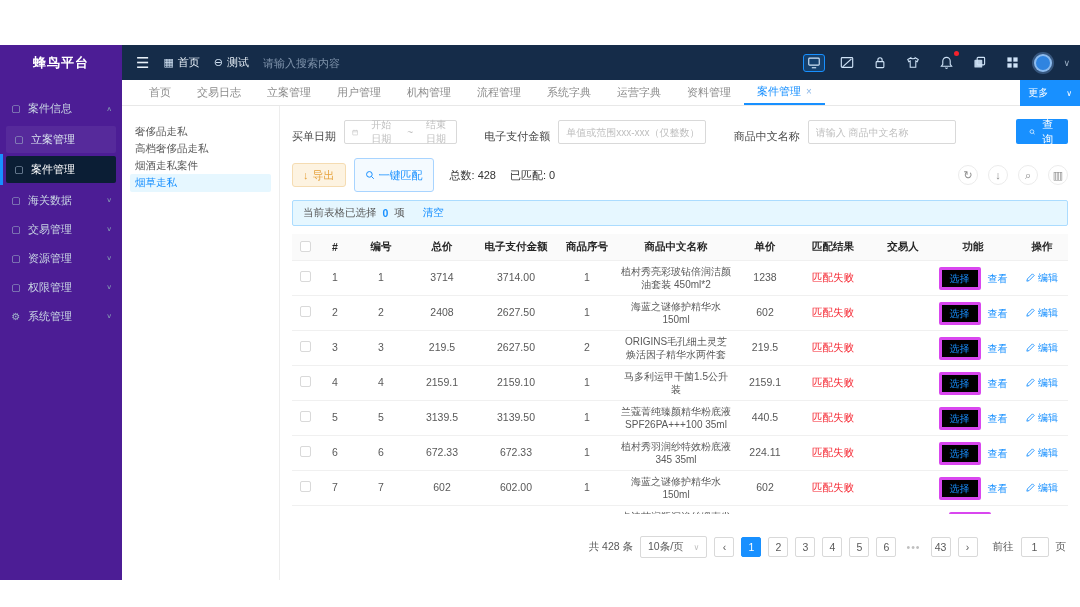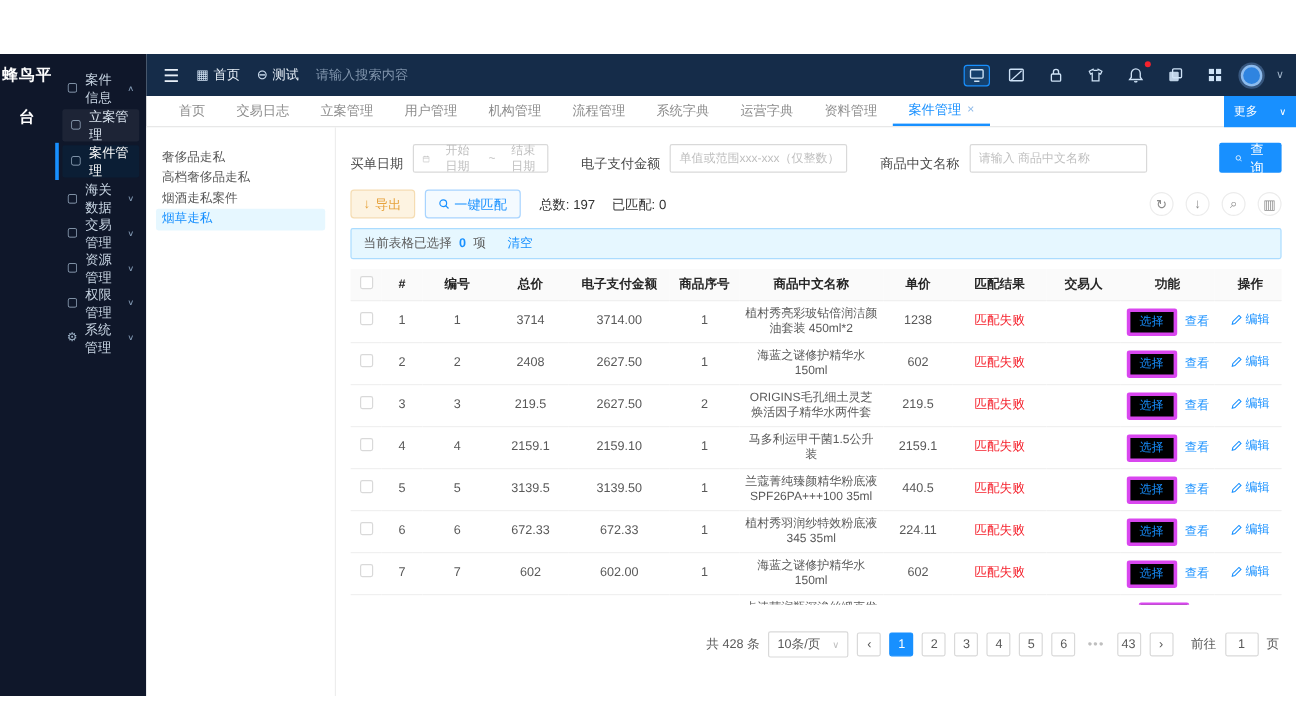--- a/index.html
+++ b/index.html
@@ -1,20 +1,20 @@
 <!DOCTYPE html>
 <html><head>
 <meta charset="utf-8">
 <style>
   * { margin:0; padding:0; box-sizing:border-box; }
   html,body { width:1080px; height:607px; background:#ffffff; font-family:"Liberation Sans","DejaVu Sans",sans-serif; overflow:hidden; }
   .app { position:absolute; top:45px; left:0; width:1080px; height:535px; display:flex; overflow:hidden; background:#f0f2f5; }
 
   
-  .sidebar { width:122px; min-width:122px; background:#0f172a; color:#c9d6e4; display:flex; }
+  .sidebar { width:122px; min-width:122px; background:#4c1d95; color:#c9d6e4; display:flex; flex-direction:column; }
   .logo { height:35px; line-height:35px; text-align:center; color:#fff; font-size:13px; letter-spacing:1px; font-weight:bold; }
   .menu { padding-top:14px; }
   .menu-item { height:29px; display:flex; align-items:center; gap:6px; padding:0 10px; font-size:11px; color:#c9d6e4; cursor:pointer; }
   .mi-icon { font-size:10px; color:#9fb3c8; width:12px; text-align:center; }
   .mi-chev { margin-left:auto; font-size:8px; color:#8299b3; transform:scaleY(.8); }
   .sub-item { position:relative; margin:3px 6px; height:27px; display:flex; align-items:center; gap:6px; padding:0 7px; font-size:11px; background:rgba(255,255,255,0.06); border-radius:2px; color:#d9e3ee; cursor:pointer; }
   .sub-item.active { background:#0b1e35; color:#ffffff; }
   .sub-item.active::before { content:''; position:absolute; left:-6px; top:-2px; bottom:-2px; width:3px; background:#1890ff; }
 
   
@@ -60,21 +60,21 @@
   .f-range { display:flex; align-items:center; gap:13px; padding:0 7px; width:152px; color:#bfbfbf; }
   .f-range .sep { color:#bfbfbf; }
   input.f-input { width:156px; padding:0 7px; outline:none; }
   input.f-input::placeholder { color:#bfbfbf; }
   .gap24 { width:16px; }
   .search-btn { margin-left:52px; height:25px; background:#1890ff; border:none; color:#fff; font-size:11px; border-radius:2px; padding:0 13px; display:flex; align-items:center; gap:5px; cursor:pointer; }
 
   
   .toolbar { display:flex; align-items:center; margin-top:14px; gap:8px; }
   .btn-export { height:24px; border:1px solid #f5dcb2; background:#fdf3e1; color:#e6a23c; font-size:11px; border-radius:3px; padding:0 10px; display:flex; align-items:center; gap:4px; cursor:pointer; }
-  .btn-match { height:24px; border:1px solid #a8d4ff; background:#f4faff; color:#1890ff; font-size:11px; border-radius:3px; padding:0 10px; display:flex; align-items:center; gap:4px; cursor:pointer; }
+  .btn-match { height:34px; border:1px solid #a8d4ff; background:#f4faff; color:#1890ff; font-size:11px; border-radius:3px; padding:0 10px; display:flex; align-items:center; gap:4px; cursor:pointer; }
   .stats { font-size:11px; color:#333; margin-left:8px; display:flex; gap:14px; }
   .tbl-tools { margin-left:auto; display:flex; gap:10px; }
   .tool-circle { width:20px; height:20px; border-radius:50%; display:flex; align-items:center; justify-content:center; color:#8c8c8c; font-size:11px; cursor:pointer; border:1px solid #ececec; background:#fff; }
 
   
   .sel-alert { margin-top:8px; height:26px; background:#e6f7ff; border:1px solid #abdcff; border-radius:2px; display:flex; align-items:center; padding:0 10px; font-size:10.5px; color:#595959; gap:4px; }
   .sel-count { color:#1890ff; font-weight:bold; margin:0 2px; }
   .clear-link { color:#1890ff; margin-left:14px; cursor:pointer; }
 
   
@@ -297,21 +297,21 @@
             <span>导出</span>
           </button>
           <button class="btn-match">
             <svg width="10" height="10" viewBox="0 0 16 16">
                 <circle cx="7" cy="7" r="4.5" fill="none" stroke="#1890ff" stroke-width="1.6"></circle>
                 <line x1="10.5" y1="10.5" x2="14" y2="14" stroke="#1890ff" stroke-width="1.6"></line>
               </svg>
             <span>一键匹配</span>
           </button>
           <span class="stats">
-            <span><span>总数:</span> <span>197</span></span>
+            <span><span>总数:</span> <span>428</span></span>
             <span><span>已匹配:</span> <span>0</span></span>
           </span>
           <span class="tbl-tools">
               <span class="tool-circle">↻</span>
               <span class="tool-circle">↓</span>
               <span class="tool-circle">⌕</span>
               <span class="tool-circle">▥</span>
             </span>
         </div>
 

